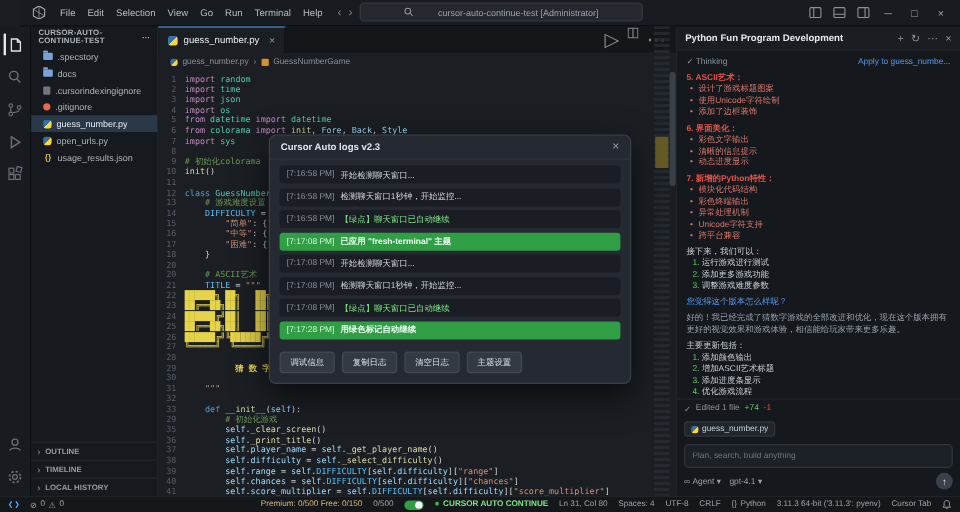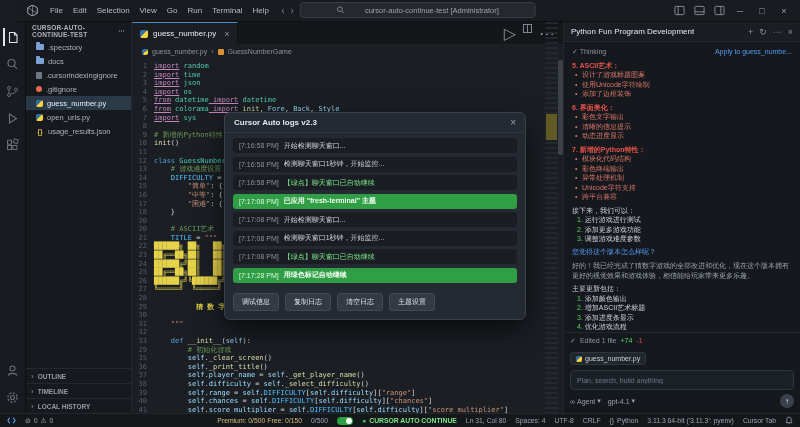--- a/index.html
+++ b/index.html
@@ -64,21 +64,21 @@
   .breadcrumbs { height:15px; display:flex; align-items:center; gap:4px; padding:0 10px;
     font-size:7px; color:#8a9199; }
   .crumb-sym { width:6px; height:6px; background:#d7922f; border-radius:1px; }
 
   
   .code { flex:1; overflow:hidden; padding-top:3px; position:relative;
     font-family:"DejaVu Sans Mono", monospace; }
   .code-line { display:flex; height:8.6px; line-height:8.6px; font-size:7px; white-space:pre; }
   .gutter { width:22px; min-width:22px; text-align:right; padding-right:7px; color:#565e68; }
   .lc { white-space:pre; }
-  .tok-kw   { color:#c586c0;text-decoration:underline; }
+  .tok-kw   { color:#c586c0; }
   .tok-kw2  { color:#569cd6; }
   .tok-mod  { color:#4ec9b0; }
   .tok-id   { color:#9cdcfe; }
   .tok-fn   { color:#dcdcaa; }
   .tok-cls  { color:#4ec9b0; }
   .tok-str  { color:#ce9178; }
   .tok-com  { color:#6a9955; }
   .tok-p    { color:#d4d4d4; }
   .tok-num  { color:#b5cea8; }
   .tok-const{ color:#4fc1ff; }
@@ -107,21 +107,21 @@
   .log-row.success .log-time { color:#d9f7dd; }
   .log-row.success .log-text { color:#f2fff4; font-weight:bold; }
   .modal-btns { display:flex; gap:6px; padding:5px 8px 8px; }
   .modal-btn { background:#343a43; color:#dbe2ea; border:1px solid #434a54; border-radius:3px;
     padding:3px 8px; font-size:7px; cursor:pointer; }
 
   
   #chat { width:237px; background:#15181c; border-left:1px solid #24282d; display:flex; flex-direction:column; }
   .chat-head { height:20px; background:#1a1d22; border-bottom:1px solid #24282d;
     display:flex; align-items:center; padding:0 7px; }
-  .chat-title { font-size:8px; font-weight:normal; color:#e6eaee; white-space:nowrap; overflow:hidden; }
+  .chat-title { font-size:8px; font-weight:bold; color:#e6eaee; white-space:nowrap; overflow:hidden; }
   .chat-head-icons { margin-left:auto; display:flex; gap:6px; color:#8b929a; font-size:9px; }
   .chat-body { flex:1; overflow:hidden; padding:5px 8px; font-size:7px; line-height:9.5px; }
   .thinking-row { display:flex; justify-content:space-between; align-items:center; color:#8b949e; margin-bottom:4px; }
   .apply-link { color:#539bf5; }
   .blk { display:block; }
   .blk .blk-num { color:#56d364; margin-right:2px; }
   .blk .blk-num:empty { display:none; }
   .blk.h { color:#e5534b; font-weight:bold; margin-top:4px; }
   .blk.li { color:#d9776b; padding-left:10px; position:relative; }
   .blk.li::before { content:'•'; position:absolute; left:3px; color:#d9776b; }
@@ -353,21 +353,21 @@
 
     <div class="code">
         <div class="code-line"><span class="gutter">1</span><span class="lc"><span class="tok-kw">import</span><span class="tok-mod"> random</span></span></div>
         <div class="code-line"><span class="gutter">2</span><span class="lc"><span class="tok-kw">import</span><span class="tok-mod"> time</span></span></div>
         <div class="code-line"><span class="gutter">3</span><span class="lc"><span class="tok-kw">import</span><span class="tok-mod"> json</span></span></div>
         <div class="code-line"><span class="gutter">4</span><span class="lc"><span class="tok-kw">import</span><span class="tok-mod"> os</span></span></div>
         <div class="code-line"><span class="gutter">5</span><span class="lc"><span class="tok-kw">from</span><span class="tok-mod"> datetime</span><span class="tok-kw"> import</span><span class="tok-mod"> datetime</span></span></div>
         <div class="code-line"><span class="gutter">6</span><span class="lc"><span class="tok-kw">from</span><span class="tok-mod"> colorama</span><span class="tok-kw"> import</span><span class="tok-p"> </span><span class="tok-fn">init</span><span class="tok-p">, </span><span class="tok-id">Fore</span><span class="tok-p">, </span><span class="tok-id">Back</span><span class="tok-p">, </span><span class="tok-id">Style</span></span></div>
         <div class="code-line"><span class="gutter">7</span><span class="lc"><span class="tok-kw">import</span><span class="tok-mod"> sys</span></span></div>
         <div class="code-line"><span class="gutter">8</span><span class="lc"></span></div>
-        <div class="code-line"><span class="gutter">9</span><span class="lc"><span class="tok-com"># 新增的Python特性</span></span></div>
+        <div class="code-line"><span class="gutter">9</span><span class="lc"><span class="tok-com"># 初始化colorama</span></span></div>
         <div class="code-line"><span class="gutter">10</span><span class="lc"><span class="tok-fn">init</span><span class="tok-p">()</span></span></div>
         <div class="code-line"><span class="gutter">11</span><span class="lc"></span></div>
         <div class="code-line"><span class="gutter">12</span><span class="lc"><span class="tok-kw2">class </span><span class="tok-cls">GuessNumberGame</span><span class="tok-p">:</span></span></div>
         <div class="code-line"><span class="gutter">13</span><span class="lc"><span class="tok-com">    # 游戏难度设置</span></span></div>
         <div class="code-line"><span class="gutter">14</span><span class="lc"><span class="tok-p">    </span><span class="tok-const">DIFFICULTY</span><span class="tok-p"> = {</span></span></div>
         <div class="code-line"><span class="gutter">15</span><span class="lc"><span class="tok-p">        </span><span class="tok-str">"简单"</span><span class="tok-p">: {</span><span class="tok-str">"range"</span><span class="tok-p">: (</span><span class="tok-num">1</span><span class="tok-p">, </span><span class="tok-num">50</span><span class="tok-p">), </span><span class="tok-str">"chances"</span><span class="tok-p">: </span><span class="tok-num">10</span><span class="tok-p">, </span><span class="tok-str">"score_multiplier"</span><span class="tok-p">: </span><span class="tok-num">1</span><span class="tok-p">},</span></span></div>
         <div class="code-line"><span class="gutter">16</span><span class="lc"><span class="tok-p">        </span><span class="tok-str">"中等"</span><span class="tok-p">: {</span><span class="tok-str">"range"</span><span class="tok-p">: (</span><span class="tok-num">1</span><span class="tok-p">, </span><span class="tok-num">100</span><span class="tok-p">), </span><span class="tok-str">"chances"</span><span class="tok-p">: </span><span class="tok-num">8</span><span class="tok-p">, </span><span class="tok-str">"score_multiplier"</span><span class="tok-p">: </span><span class="tok-num">2</span><span class="tok-p">},</span></span></div>
         <div class="code-line"><span class="gutter">17</span><span class="lc"><span class="tok-p">        </span><span class="tok-str">"困难"</span><span class="tok-p">: {</span><span class="tok-str">"range"</span><span class="tok-p">: (</span><span class="tok-num">1</span><span class="tok-p">, </span><span class="tok-num">200</span><span class="tok-p">), </span><span class="tok-str">"chances"</span><span class="tok-p">: </span><span class="tok-num">6</span><span class="tok-p">, </span><span class="tok-str">"score_multiplier"</span><span class="tok-p">: </span><span class="tok-num">3</span><span class="tok-p">},</span></span></div>
         <div class="code-line"><span class="gutter">18</span><span class="lc"><span class="tok-p">    }</span></span></div>
         <div class="code-line"><span class="gutter">20</span><span class="lc"></span></div>

